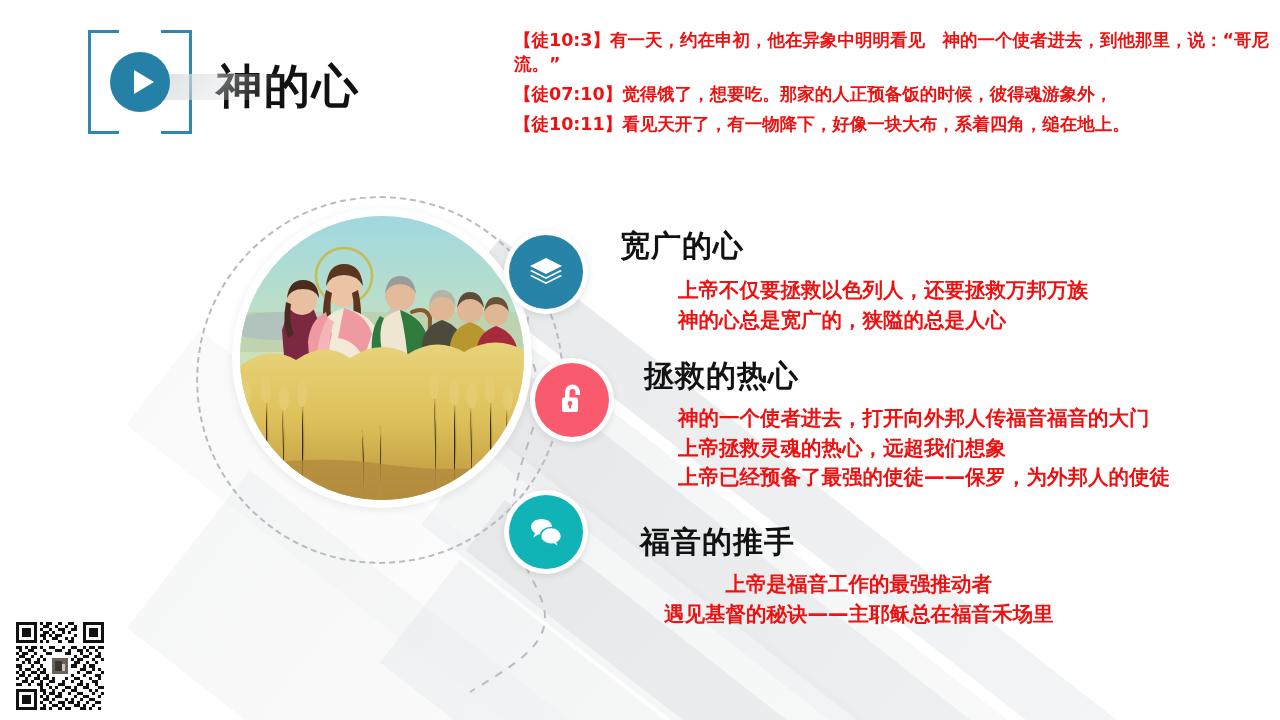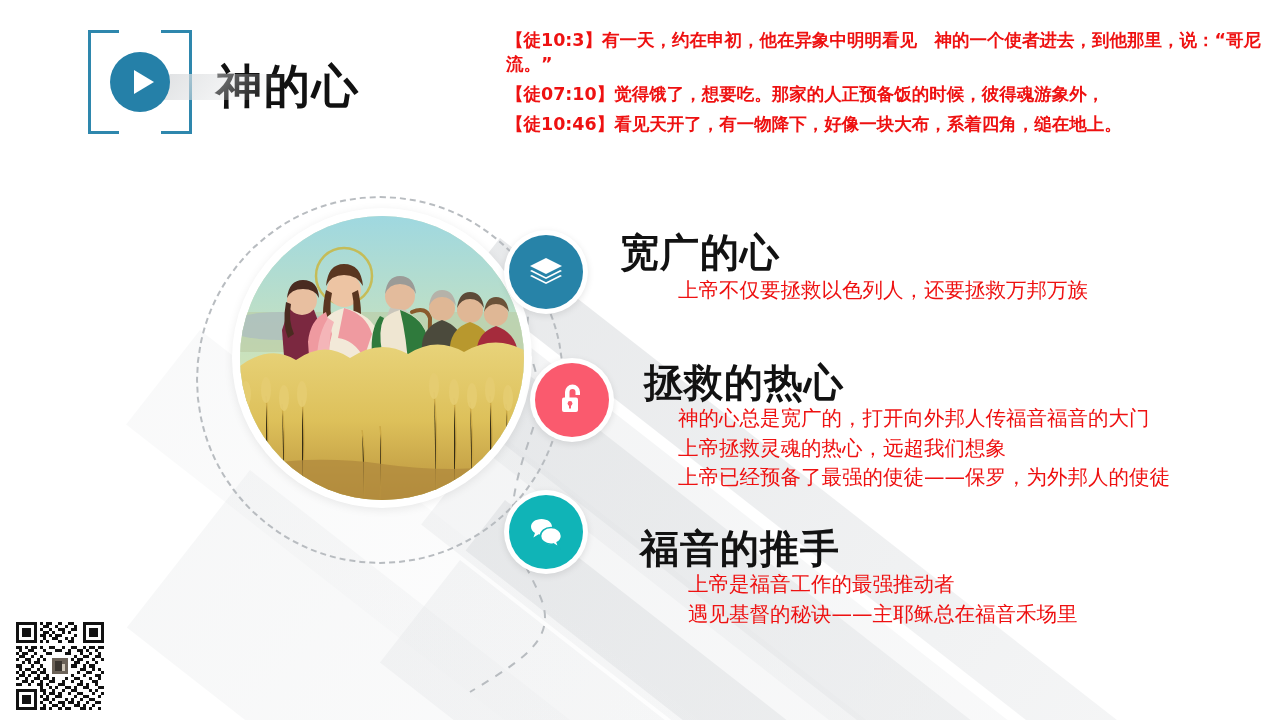--- a/index.html
+++ b/index.html
@@ -98,21 +98,21 @@
     position: absolute;
     left: 498px; top: 28px;
     width: 772px;
     z-index: 5;
     color: #ee1111;
     font-size: 17.5px;
     font-weight: 700;
     line-height: 1.38;
   }
   .scripture p {
-    margin: 0 0 6px 8px;
+    margin: 0 0 6px 16px;
     white-space: nowrap;
   }
   .scripture p.wrap { white-space: normal; }
 
   
   .photo-area {
     position: absolute;
     left: 196px; top: 196px;
     width: 380px; height: 380px;
     z-index: 3;
@@ -169,31 +169,31 @@
   .icon-circle {
     border-radius: 50%;
     display: flex;
     align-items: center;
     justify-content: center;
   }
   .icon-circle svg { display: block; }
 
   .sec-title {
     position: absolute;
-    font-size: 39px;
+    font-size: 30px;
     font-weight: 700;
     color: #121212;
     white-space: nowrap;
     letter-spacing: 1px;
   }
   .sec-lines {
     position: absolute;
     color: #ee1111;
     font-size: 20.5px;
-    font-weight: 400;
+    font-weight: 700;
     line-height: 1.44;
     white-space: nowrap;
   }
   .sec-lines div { margin: 0; }
 
   
   #sec1 .icon-wrap { left: 504px; top: 230px; width: 84px; height: 84px; }
   #sec1 .icon-circle { width: 74px; height: 74px; background: #2783a8; }
   #sec1 .sec-title { left: 620px; top: 226px; }
   #sec1 .sec-lines { left: 678px; top: 276px; }
@@ -201,21 +201,21 @@
   
   #sec2 .icon-wrap { left: 530px; top: 358px; width: 84px; height: 84px; }
   #sec2 .icon-circle { width: 74px; height: 74px; background: #fa5a6e; }
   #sec2 .sec-title { left: 644px; top: 356px; text-align: right; }
   #sec2 .sec-lines { left: 678px; top: 404px; }
 
   
   #sec3 .icon-wrap { left: 504px; top: 490px; width: 84px; height: 84px; }
   #sec3 .icon-circle { width: 74px; height: 74px; background: #10b4b7; }
   #sec3 .sec-title { left: 640px; top: 522px; }
-  #sec3 .sec-lines { left: 688px; top: 570px; }
+  #sec3 .sec-lines { left: 664px; top: 570px; text-align: center; }
 
   
   .qr {
     position: absolute;
     left: 16px; top: 622px;
     width: 88px; height: 88px;
     z-index: 7;
   }
   .qr svg { display: block; }
 </style>
@@ -238,21 +238,21 @@
   <div class="logo-frame"></div>
   <div class="logo-circle">
     <div class="logo-play"></div>
   </div>
   <div class="logo-title">神的心</div>
 </div>
 
 <div class="scripture">
   <p class="wrap">【徒10:3】有一天，约在申初，他在异象中明明看见　神的一个使者进去，到他那里，说：“哥尼流。”</p>
   <p>【徒07:10】觉得饿了，想要吃。那家的人正预备饭的时候，彼得魂游象外，</p>
-  <p>【徒10:46】看见天开了，有一物降下，好像一块大布，系着四角，缒在地上。</p>
+  <p>【徒10:11】看见天开了，有一物降下，好像一块大布，系着四角，缒在地上。</p>
 </div>
 
 <div class="photo-area">
   <div class="dashed-ring"></div>
   <div class="photo-white-ring"></div>
   <div class="photo-circle">
     <svg width="284" height="284" viewBox="0 0 284 284" aria-hidden="true">
       <defs>
         <linearGradient id="sky" x1="0" y1="0" x2="0" y2="1">
           <stop offset="0%" stop-color="#9fd8e0"></stop>
@@ -351,37 +351,38 @@
       <svg width="38" height="38" viewBox="0 0 38 38" aria-hidden="true">
         <path d="M19 5 L35 13 L19 21 L3 13 Z" fill="#ffffff"></path>
         <path d="M19 24.2 L33.2 17.1 L35 18 L19 26 L3 18 L4.8 17.1 Z" fill="#ffffff"></path>
         <path d="M19 29.2 L33.2 22.1 L35 23 L19 31 L3 23 L4.8 22.1 Z" fill="#ffffff"></path>
       </svg>
     </div>
   </div>
   <div class="sec-title">宽广的心</div>
   <div class="sec-lines">
     <div>上帝不仅要拯救以色列人，还要拯救万邦万族</div>
+    <div>神的心总是宽广的，狭隘的总是人心</div>
   </div>
 </div>
 
 <div class="section" id="sec2">
   <div class="icon-wrap">
     <div class="icon-circle">
       <svg width="36" height="38" viewBox="0 0 36 38" aria-hidden="true">
         <path d="M11 17 L11 11 a7.5 7.5 0 0 1 15 0 l0 3 -4.5 0 0 -3 a3 3 0 0 0 -6 0 l0 6 z" fill="#ffffff"></path>
         <rect x="8" y="16.5" width="16" height="14.5" rx="2" fill="#ffffff"></rect>
         <circle cx="16" cy="22.5" r="2.4" fill="#fa5a6e"></circle>
         <rect x="15" y="22.5" width="2" height="5" fill="#fa5a6e"></rect>
       </svg>
     </div>
   </div>
   <div class="sec-title">拯救的热心</div>
   <div class="sec-lines">
-    <div>神的心总是宽广的，打开向外邦人传福音福音的大门</div>
+    <div>神的一个使者进去，打开向外邦人传福音福音的大门</div>
     <div>上帝拯救灵魂的热心，远超我们想象</div>
     <div>上帝已经预备了最强的使徒——保罗，为外邦人的使徒</div>
   </div>
 </div>
 
 <div class="section" id="sec3">
   <div class="icon-wrap">
     <div class="icon-circle">
       <svg width="38" height="36" viewBox="0 0 38 36" aria-hidden="true">
         <path d="M14.5 5 C8.2 5 4 8.6 4 12.8 C4 15.3 5.6 17.5 8 18.9 L6.4 23.4 L11.6 20.2 C12.5 20.4 13.5 20.5 14.5 20.5 C20.8 20.5 25 16.9 25 12.8 C25 8.6 20.8 5 14.5 5 Z" fill="#ffffff"></path>

